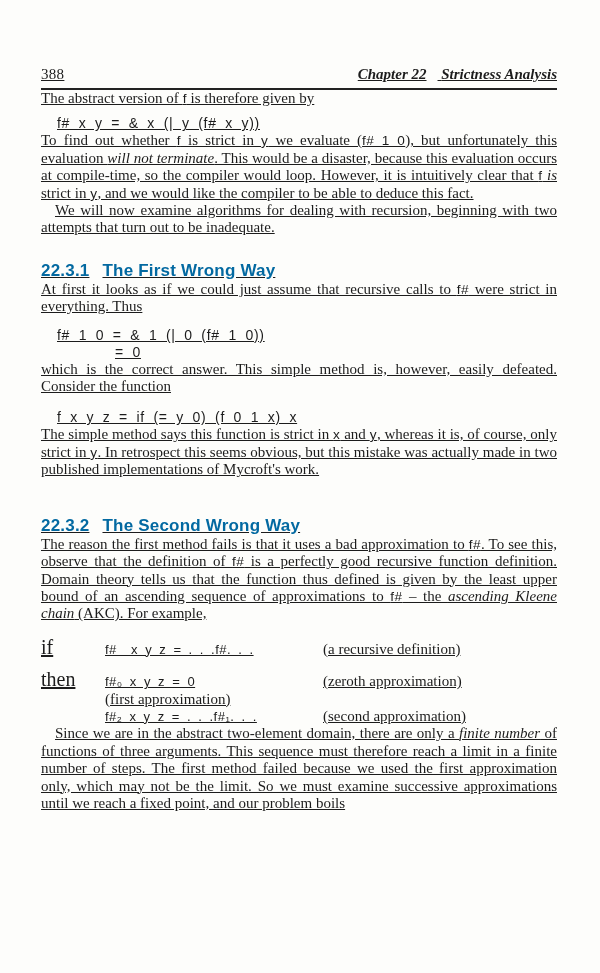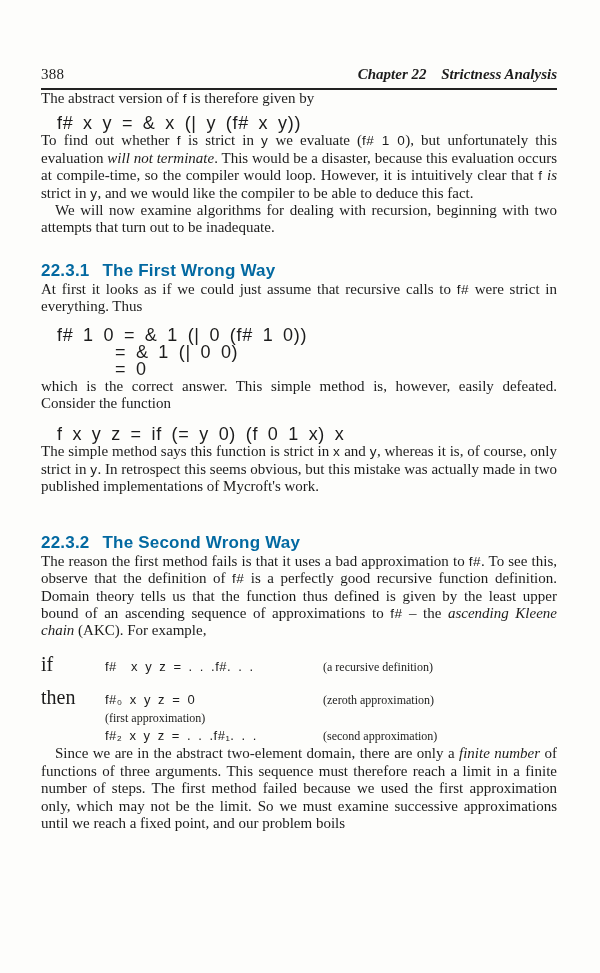--- a/index.html
+++ b/index.html
@@ -7,20 +7,21 @@
     width:600px;height:973px;
     background:#fdfdfb;
     color:#1c1c1c;
     font-family:"Liberation Serif", serif;
   }
   .page{
     box-sizing:border-box;
     width:600px;height:973px;
     padding:34px 43px 20px 41px;
     overflow:hidden;
+    text-decoration:underline;
   }
   
   .pagehead{
     display:flex;justify-content:space-between;align-items:baseline;
     padding-bottom:5px;
     border-bottom:2px solid #222;
   }
   .pagenum{font-size:15px;letter-spacing:0.3px;}
   .running{font-style:italic;font-weight:bold;font-size:15px;margin-top:32px;}
   .rh-chapter{margin-right:11px;}
@@ -34,21 +35,21 @@
   .indent{text-indent:14px;}
   .i{font-style:italic;}
   .code{
     font-family:"Liberation Sans","DejaVu Sans",sans-serif;
     font-size:13.6px;
     letter-spacing:0.4px;
   }
   
   .codeline,.cline{
     font-family:"Liberation Sans","DejaVu Sans",sans-serif;
-    font-size:18px;
+    font-size:14px;
     letter-spacing:0.7px;
     word-spacing:4px;
     line-height:17px;
     white-space:pre;
   }
   .codeline{margin-left:16px;}
   .codeblock{margin-left:16px;}
   .cont{padding-left:58px;}
   
   .shead{
@@ -63,21 +64,21 @@
     display:grid;
     grid-template-columns:64px 218px auto;
     align-items:baseline;
   }
   .akc-label{font-size:20px;line-height:17.4px;}
   .akc-code{
     font-family:"Liberation Sans","DejaVu Sans",sans-serif;
     font-size:13px;letter-spacing:0.5px;word-spacing:3px;
     line-height:17.4px;white-space:pre;
   }
-  .akc-comment{font-size:12px;line-height:17.4px;}
+  .akc-comment{font-size:15px;line-height:17.4px;}
   .gap{margin-top:13px;}
   
   .p1{margin-top:26px;}
   .c1{margin-top:8px;}
   .p2{margin-top:7px;}
   .p3{margin-top:0;}
   .h1{margin-top:24px;}
   .p4{margin-top:13px;}
   .c2{margin-top:11px;}
   .p5{margin-top:12px;}
@@ -108,21 +109,20 @@
 
   <p class="body p2"><span>To find out whether </span><span class="code">f</span><span> is strict in </span><span class="code">y</span><span> we evaluate (</span><span class="code">f# 1 0</span><span>), but unfortunately this evaluation </span><span class="i">will not terminate</span><span>. This would be a disaster, because this evaluation occurs at compile-time, so the compiler would loop. However, it is intuitively clear that </span><span class="code">f</span><span> </span><span class="i">is</span><span> strict in </span><span class="code">y</span><span>, and we would like the compiler to be able to deduce this fact.</span></p>
   <p class="body p3 indent"><span>We will now examine algorithms for dealing with recursion, beginning with two attempts that turn out to be inadequate.</span></p>
 
   <h2 class="shead h1"><span class="snum">22.3.1</span><span class="stext">The First Wrong Way</span></h2>
 
   <p class="body p4"><span>At first it looks as if we could just assume that recursive calls to </span><span class="code">f#</span><span> were strict in everything. Thus</span></p>
 
   <div class="codeblock c2">
     <div class="cline">f# 1 0 = &amp; 1 (| 0 (f# 1 0))</div>
-    <div class="cline cont">= &amp; 1 (| 0 0)</div>
     <div class="cline cont">= 0</div>
   </div>
 
   <p class="body p5"><span>which is the correct answer. This simple method is, however, easily defeated. Consider the function</span></p>
 
   <div class="codeline c3">f x y z = if (= y 0) (f 0 1 x) x</div>
 
   <p class="body p6"><span>The simple method says this function is strict in </span><span class="code">x</span><span> and </span><span class="code">y</span><span>, whereas it is, of course, only strict in </span><span class="code">y</span><span>. In retrospect this seems obvious, but this mistake was actually made in two published implementations of Mycroft's work.</span></p>
 
   <h2 class="shead h2"><span class="snum">22.3.2</span><span class="stext">The Second Wrong Way</span></h2>

